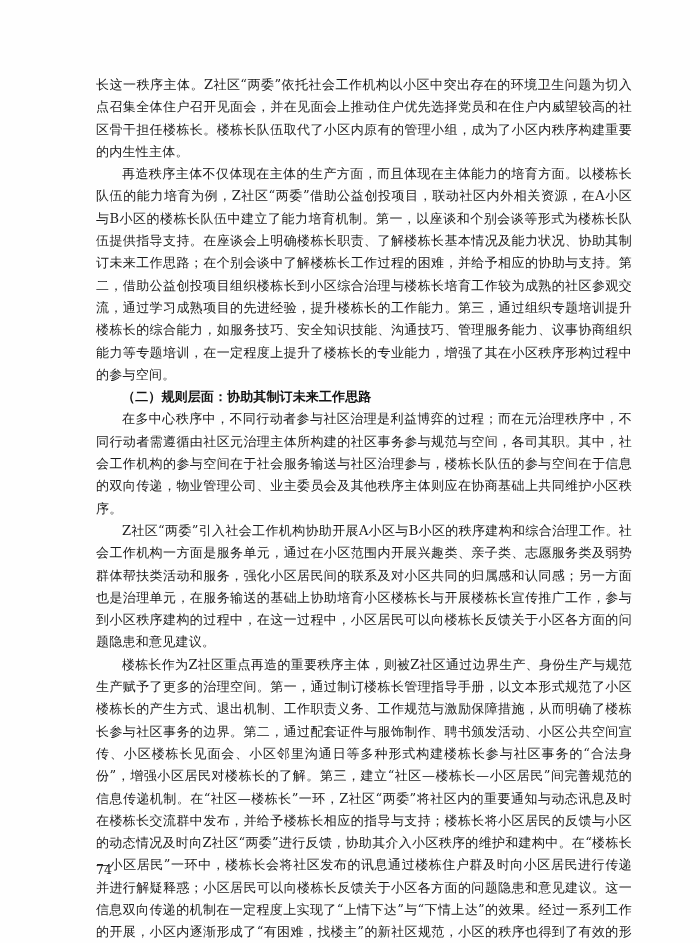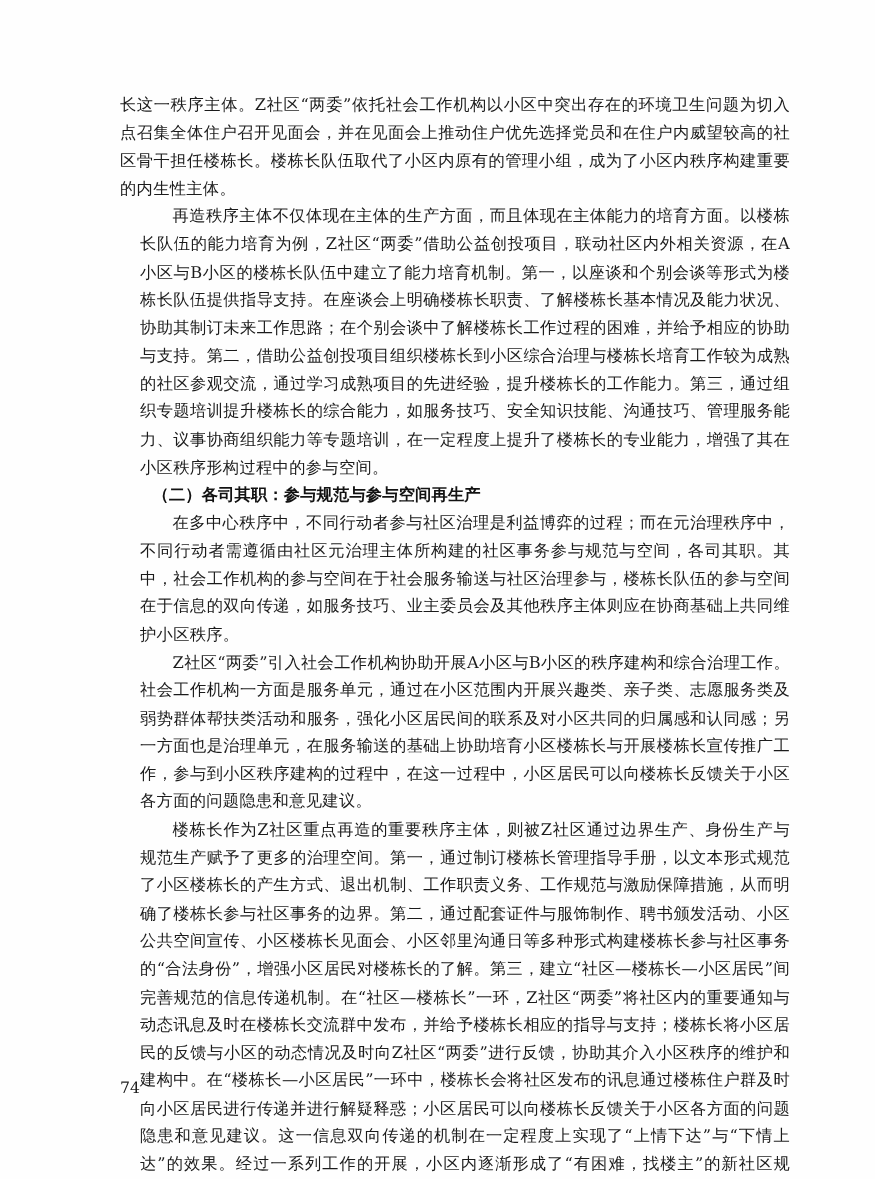--- a/index.html
+++ b/index.html
@@ -42,21 +42,20 @@
     text-justify: inter-character;
     letter-spacing: 0.02em;
     color: #1b1b1b;
     font-family: "DejaVu Serif", "Liberation Serif", serif;
     text-indent: 0;
     word-break: break-all;
   }
 
   .para.indent {
     text-indent: 2em;
-    margin-left: 16px;
   }
 
   .heading {
     margin: 0;
     font-size: 13.0px;
     line-height: 22.3px;
     font-weight: bold;
     text-indent: 2em;
     letter-spacing: 0.01em;
     color: #121212;
@@ -78,23 +77,23 @@
 <body>
 
 <div class="page">
 
   <div class="text-column">
 
     <p class="para">长这一秩序主体。Z社区“两委”依托社会工作机构以小区中突出存在的环境卫生问题为切入点召集全体住户召开见面会，并在见面会上推动住户优先选择党员和在住户内威望较高的社区骨干担任楼栋长。楼栋长队伍取代了小区内原有的管理小组，成为了小区内秩序构建重要的内生性主体。</p>
 
     <p class="para indent">再造秩序主体不仅体现在主体的生产方面，而且体现在主体能力的培育方面。以楼栋长队伍的能力培育为例，Z社区“两委”借助公益创投项目，联动社区内外相关资源，在A小区与B小区的楼栋长队伍中建立了能力培育机制。第一，以座谈和个别会谈等形式为楼栋长队伍提供指导支持。在座谈会上明确楼栋长职责、了解楼栋长基本情况及能力状况、协助其制订未来工作思路；在个别会谈中了解楼栋长工作过程的困难，并给予相应的协助与支持。第二，借助公益创投项目组织楼栋长到小区综合治理与楼栋长培育工作较为成熟的社区参观交流，通过学习成熟项目的先进经验，提升楼栋长的工作能力。第三，通过组织专题培训提升楼栋长的综合能力，如服务技巧、安全知识技能、沟通技巧、管理服务能力、议事协商组织能力等专题培训，在一定程度上提升了楼栋长的专业能力，增强了其在小区秩序形构过程中的参与空间。</p>
 
-    <p class="heading">（二）各司其职：参与规范与参与空间再生产</p>
+    <p class="heading">（二）规则层面：协助其制订未来工作思路</p>
 
-    <p class="para indent">在多中心秩序中，不同行动者参与社区治理是利益博弈的过程；而在元治理秩序中，不同行动者需遵循由社区元治理主体所构建的社区事务参与规范与空间，各司其职。其中，社会工作机构的参与空间在于社会服务输送与社区治理参与，楼栋长队伍的参与空间在于信息的双向传递，如服务技巧、业主委员会及其他秩序主体则应在协商基础上共同维护小区秩序。</p>
+    <p class="para indent">在多中心秩序中，不同行动者参与社区治理是利益博弈的过程；而在元治理秩序中，不同行动者需遵循由社区元治理主体所构建的社区事务参与规范与空间，各司其职。其中，社会工作机构的参与空间在于社会服务输送与社区治理参与，楼栋长队伍的参与空间在于信息的双向传递，物业管理公司、业主委员会及其他秩序主体则应在协商基础上共同维护小区秩序。</p>
 
     <p class="para indent">Z社区“两委”引入社会工作机构协助开展A小区与B小区的秩序建构和综合治理工作。社会工作机构一方面是服务单元，通过在小区范围内开展兴趣类、亲子类、志愿服务类及弱势群体帮扶类活动和服务，强化小区居民间的联系及对小区共同的归属感和认同感；另一方面也是治理单元，在服务输送的基础上协助培育小区楼栋长与开展楼栋长宣传推广工作，参与到小区秩序建构的过程中，在这一过程中，小区居民可以向楼栋长反馈关于小区各方面的问题隐患和意见建议。</p>
 
     <p class="para indent">楼栋长作为Z社区重点再造的重要秩序主体，则被Z社区通过边界生产、身份生产与规范生产赋予了更多的治理空间。第一，通过制订楼栋长管理指导手册，以文本形式规范了小区楼栋长的产生方式、退出机制、工作职责义务、工作规范与激励保障措施，从而明确了楼栋长参与社区事务的边界。第二，通过配套证件与服饰制作、聘书颁发活动、小区公共空间宣传、小区楼栋长见面会、小区邻里沟通日等多种形式构建楼栋长参与社区事务的“合法身份”，增强小区居民对楼栋长的了解。第三，建立“社区—楼栋长—小区居民”间完善规范的信息传递机制。在“社区—楼栋长”一环，Z社区“两委”将社区内的重要通知与动态讯息及时在楼栋长交流群中发布，并给予楼栋长相应的指导与支持；楼栋长将小区居民的反馈与小区的动态情况及时向Z社区“两委”进行反馈，协助其介入小区秩序的维护和建构中。在“楼栋长—小区居民”一环中，楼栋长会将社区发布的讯息通过楼栋住户群及时向小区居民进行传递并进行解疑释惑；小区居民可以向楼栋长反馈关于小区各方面的问题隐患和意见建议。这一信息双向传递的机制在一定程度上实现了“上情下达”与“下情上达”的效果。经过一系列工作的开展，小区内逐渐形成了“有困难，找楼主”的新社区规范，小区的秩序也得到了有效的形构与维护。</p>
 
   </div>
 
   <div class="page-number">74</div>
 
 </div>

